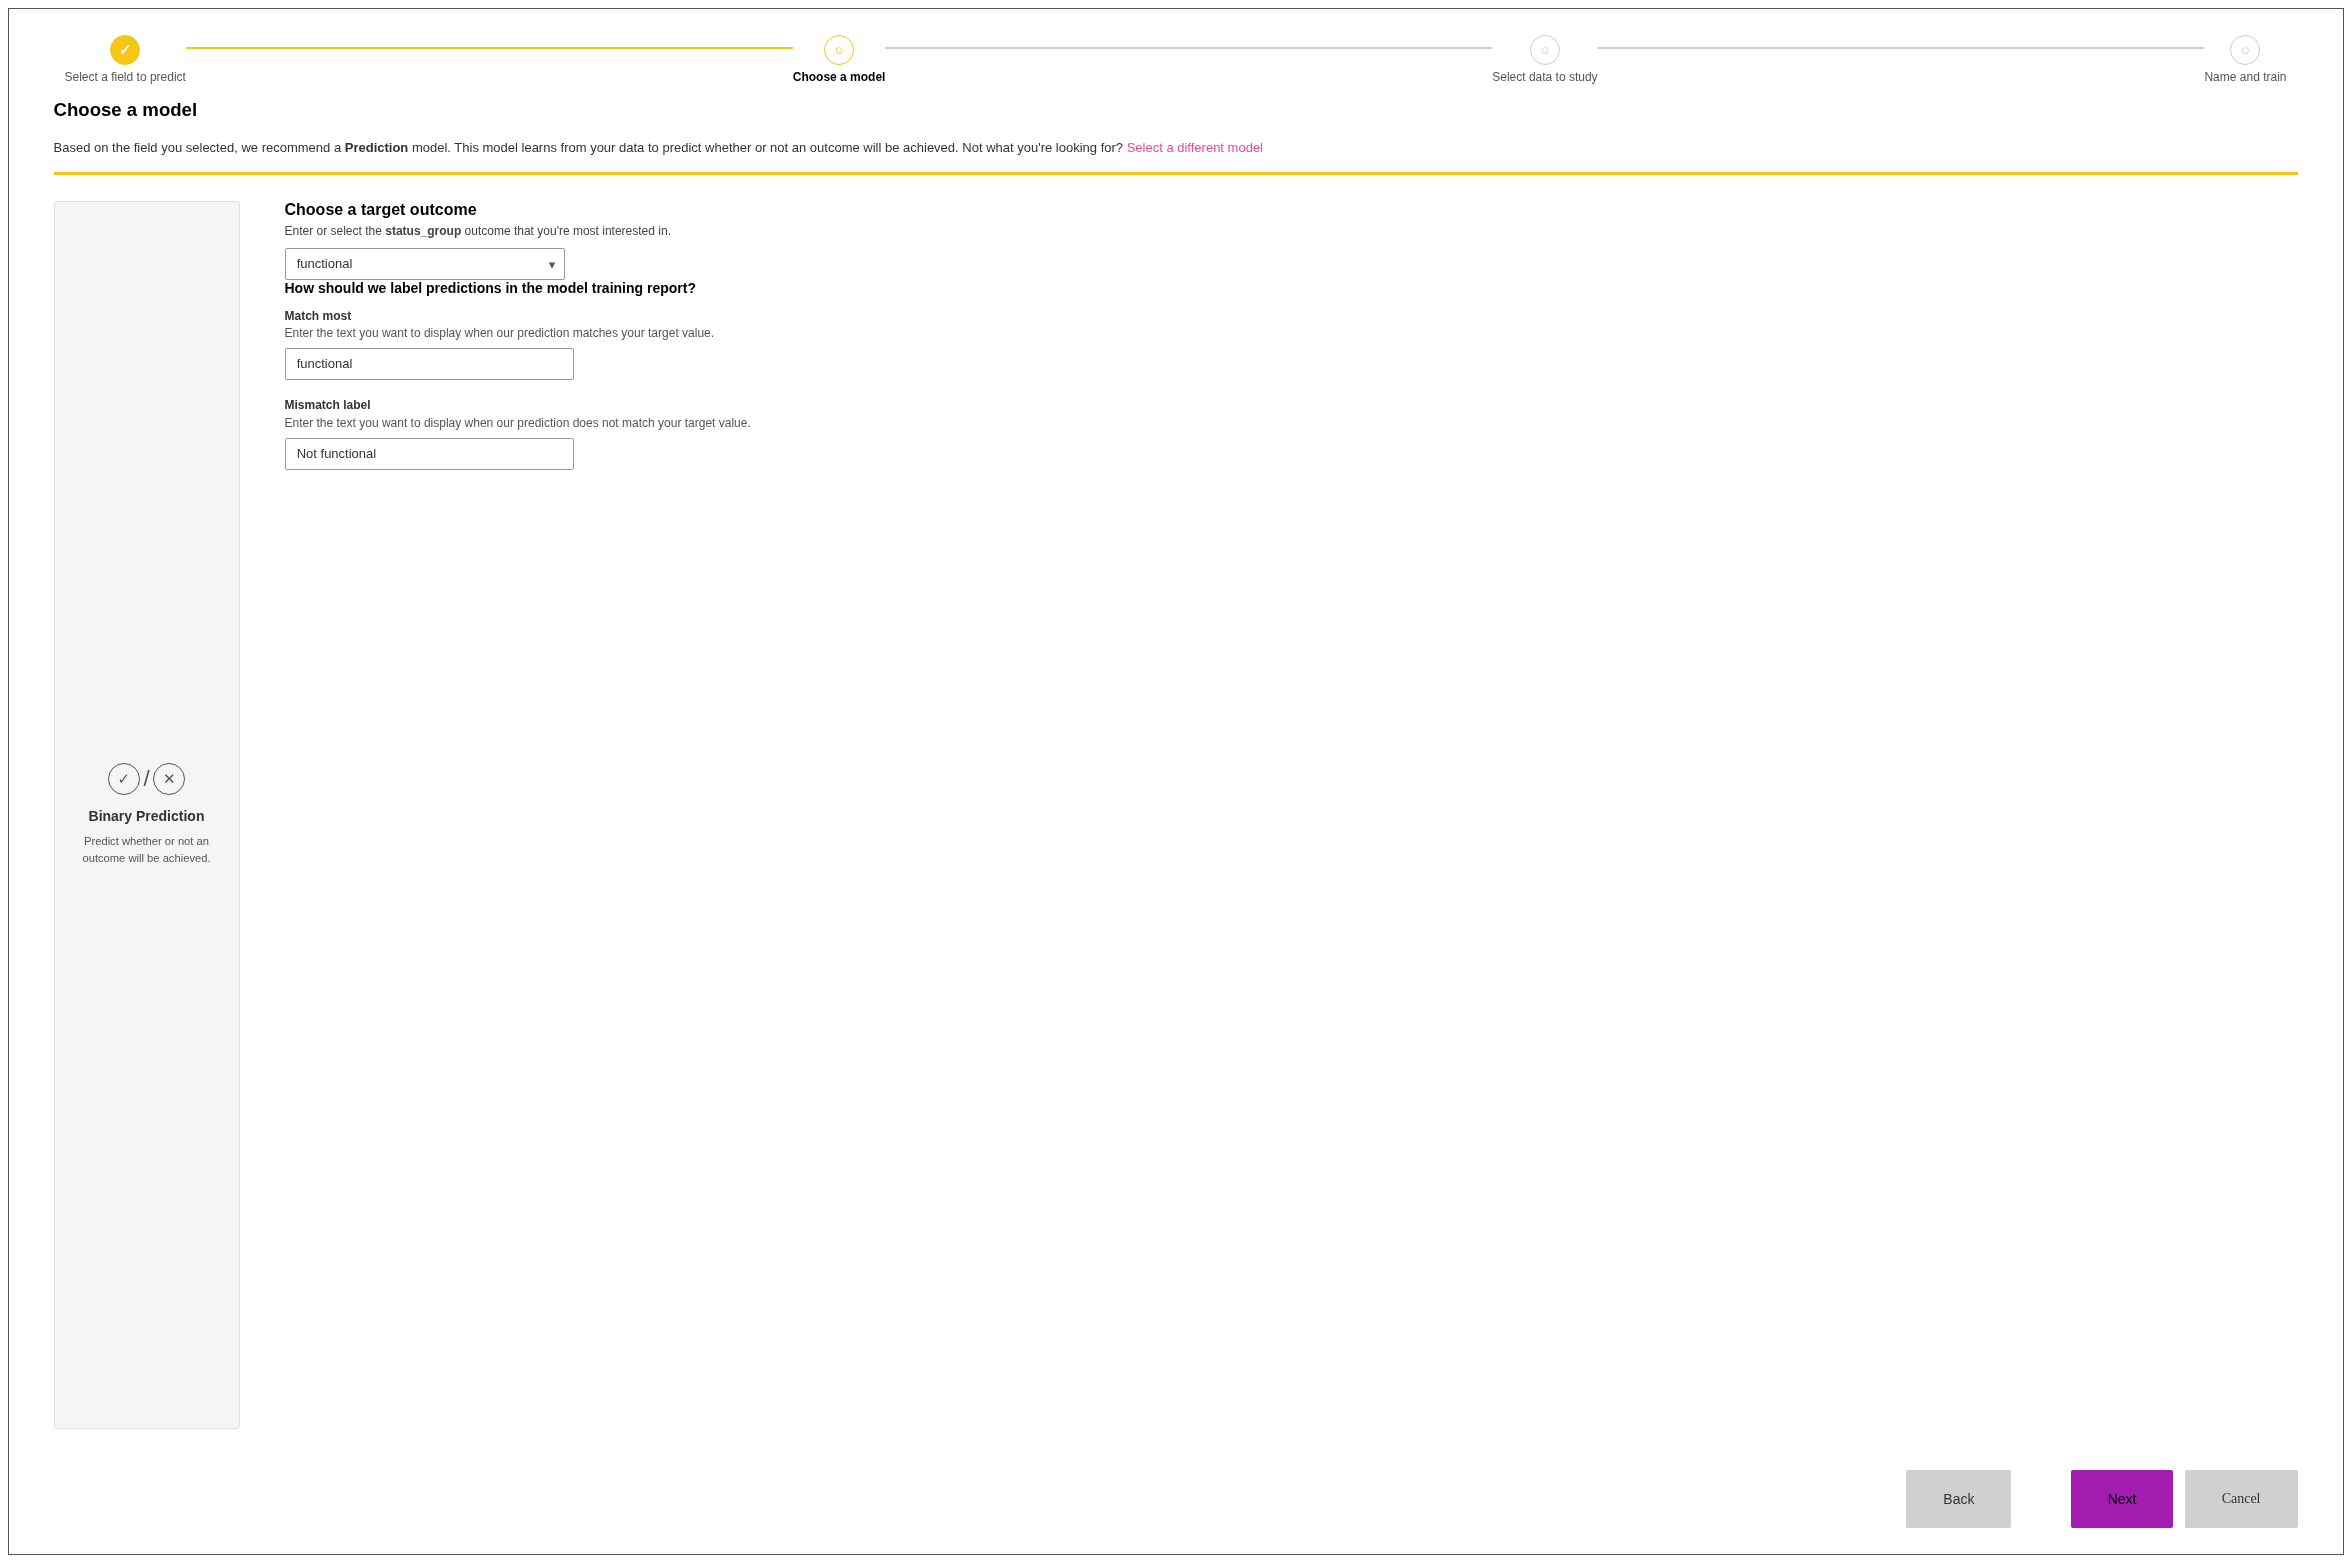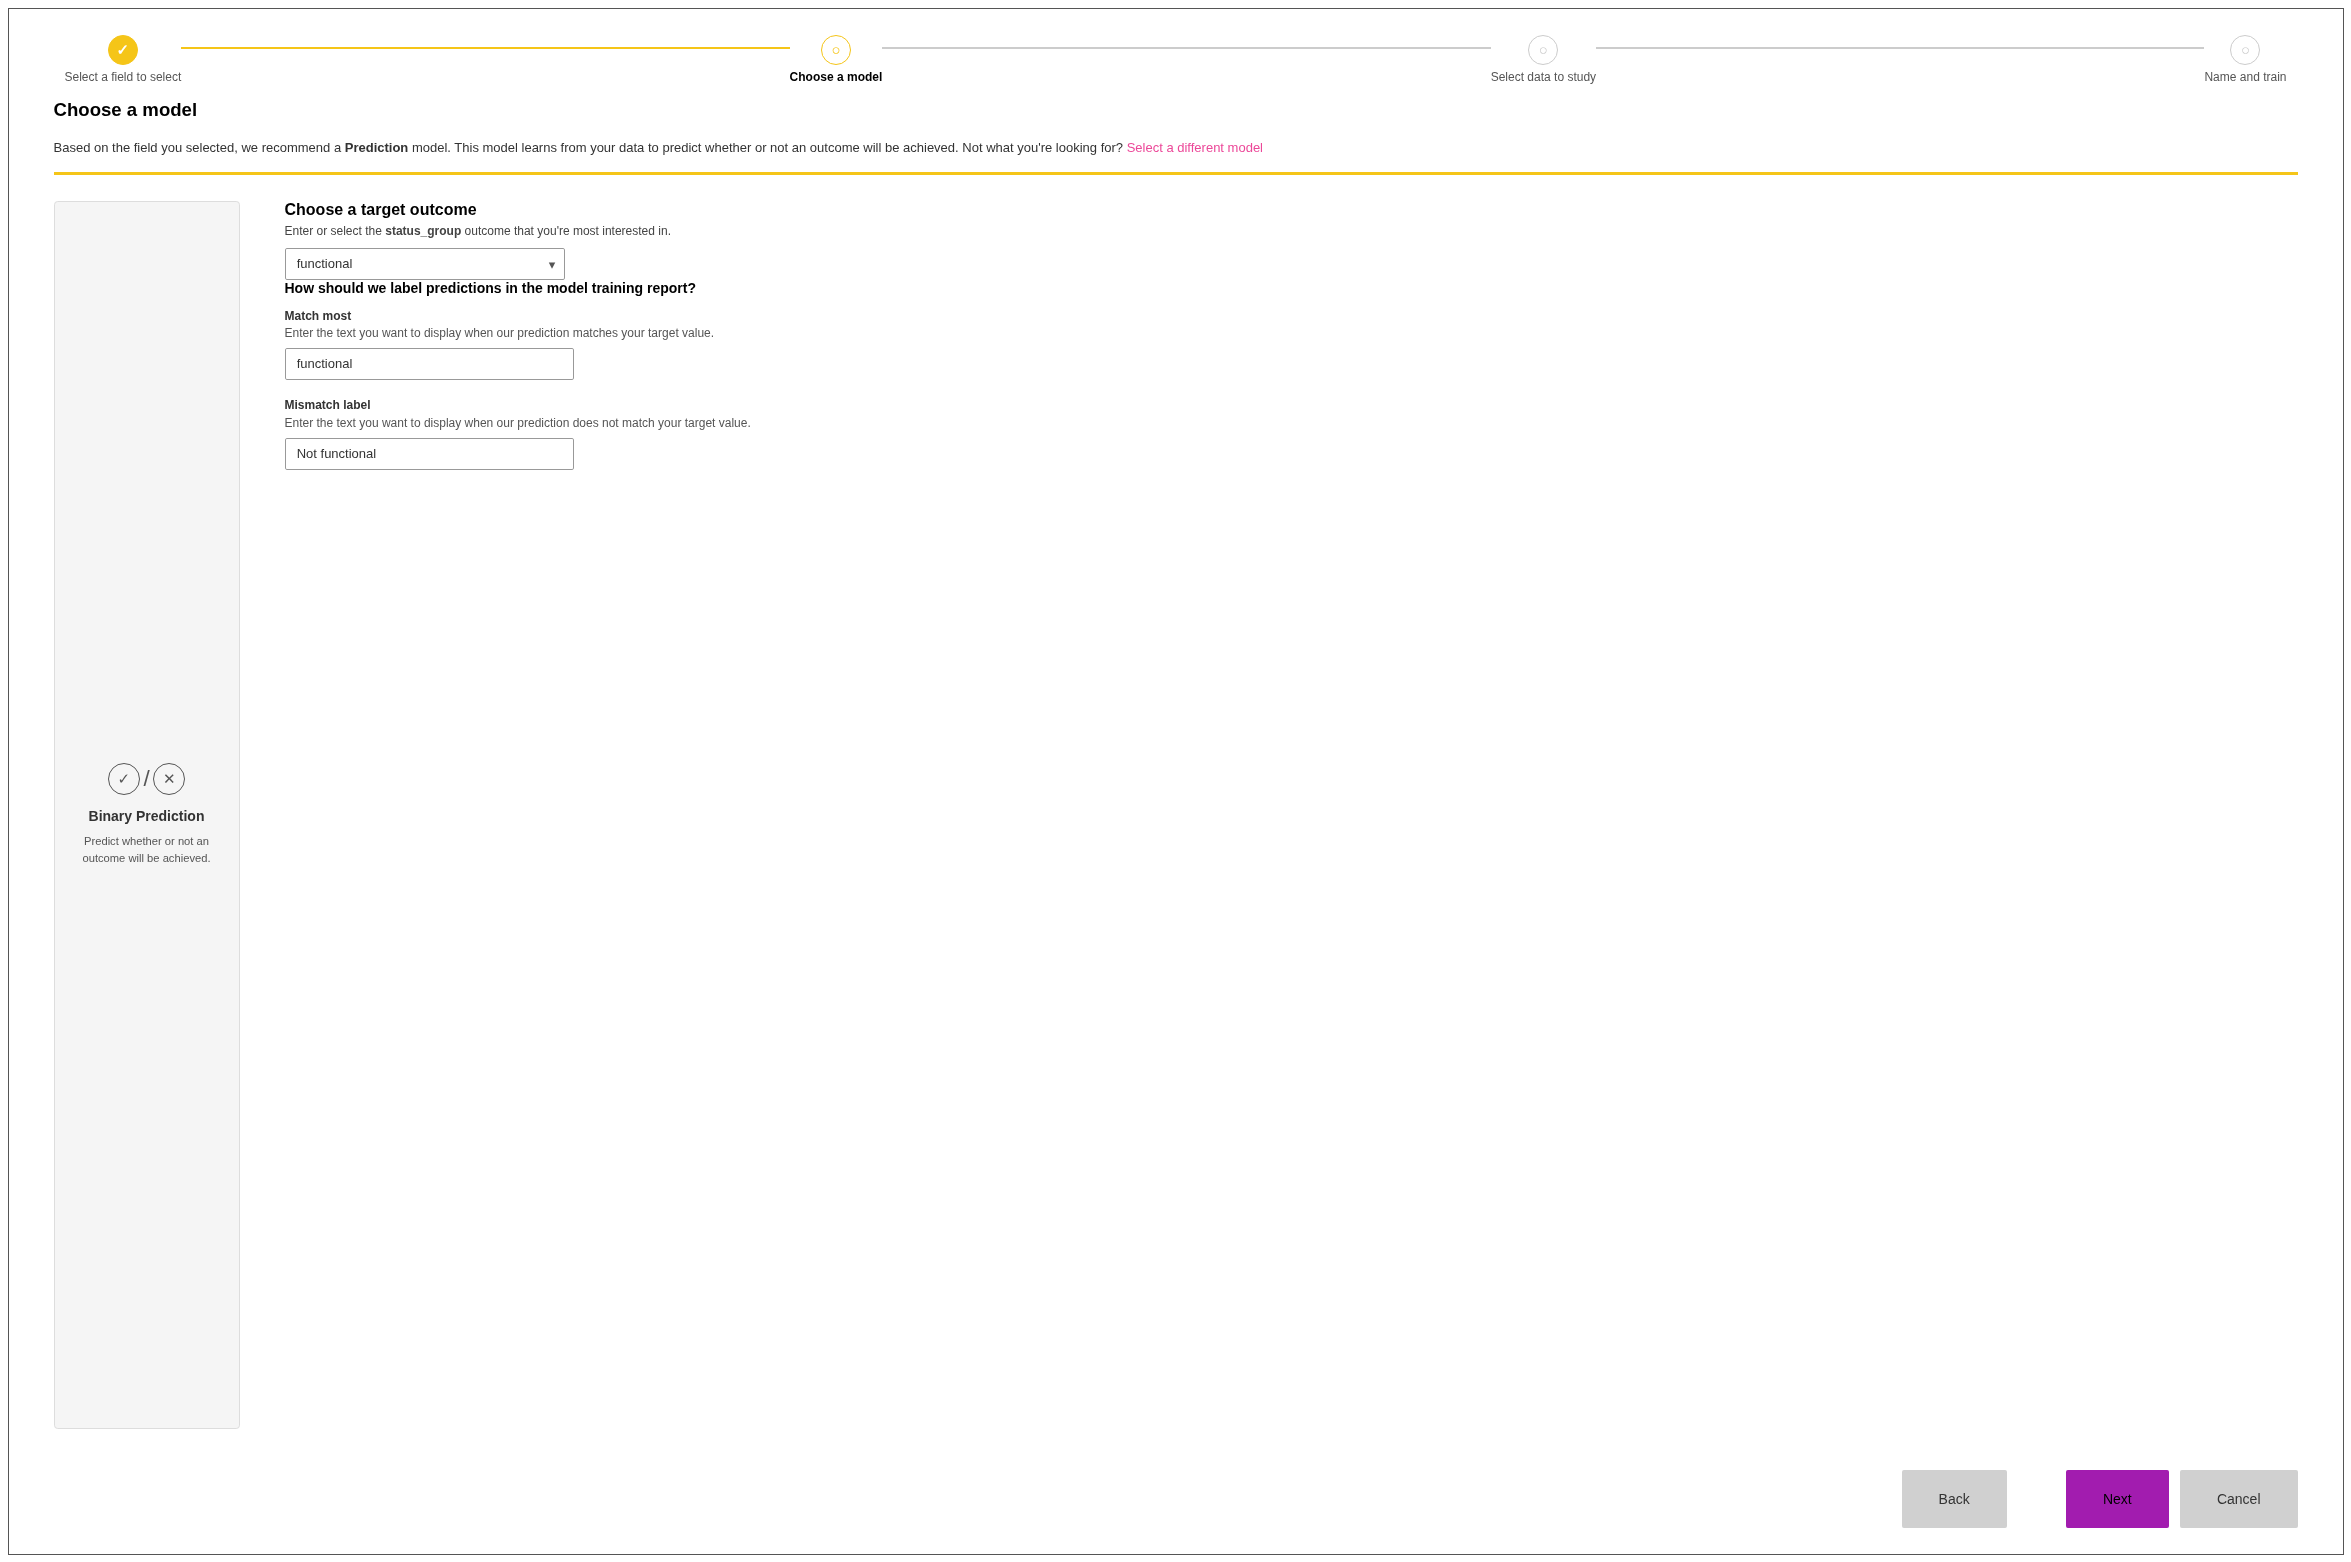--- a/index.html
+++ b/index.html
@@ -251,20 +251,21 @@
     }
     .btn-next {
       background: #a21caf;
       color: #000;
       font-weight: 400;
       margin-left: 48px;
     }
     .btn-cancel {
       background: #d0d0d0;
       color: #333;
+      font-family: Liberation Serif, serif;
     }
 
     
     .binary-icon {
       display: flex;
       align-items: center;
       gap: 3.7px;
       font-size: 26px;
       color: #555;
       margin-bottom: 13px;
@@ -286,21 +287,21 @@
   </style>
 </head>
 <body>
 
 <div class="outer-container">
 
   <div class="stepper">
 
     <div class="step-group">
       <div class="step-circle completed">✓</div>
-      <div class="step-label">Select a field to select</div>
+      <div class="step-label">Select a field to predict</div>
     </div>
     <div class="step-connector done"></div>
 
     <div class="step-group">
       <div class="step-circle active">○</div>
       <div class="step-label active-label">Choose a model</div>
     </div>
     <div class="step-connector pending"></div>
 
     <div class="step-group">

